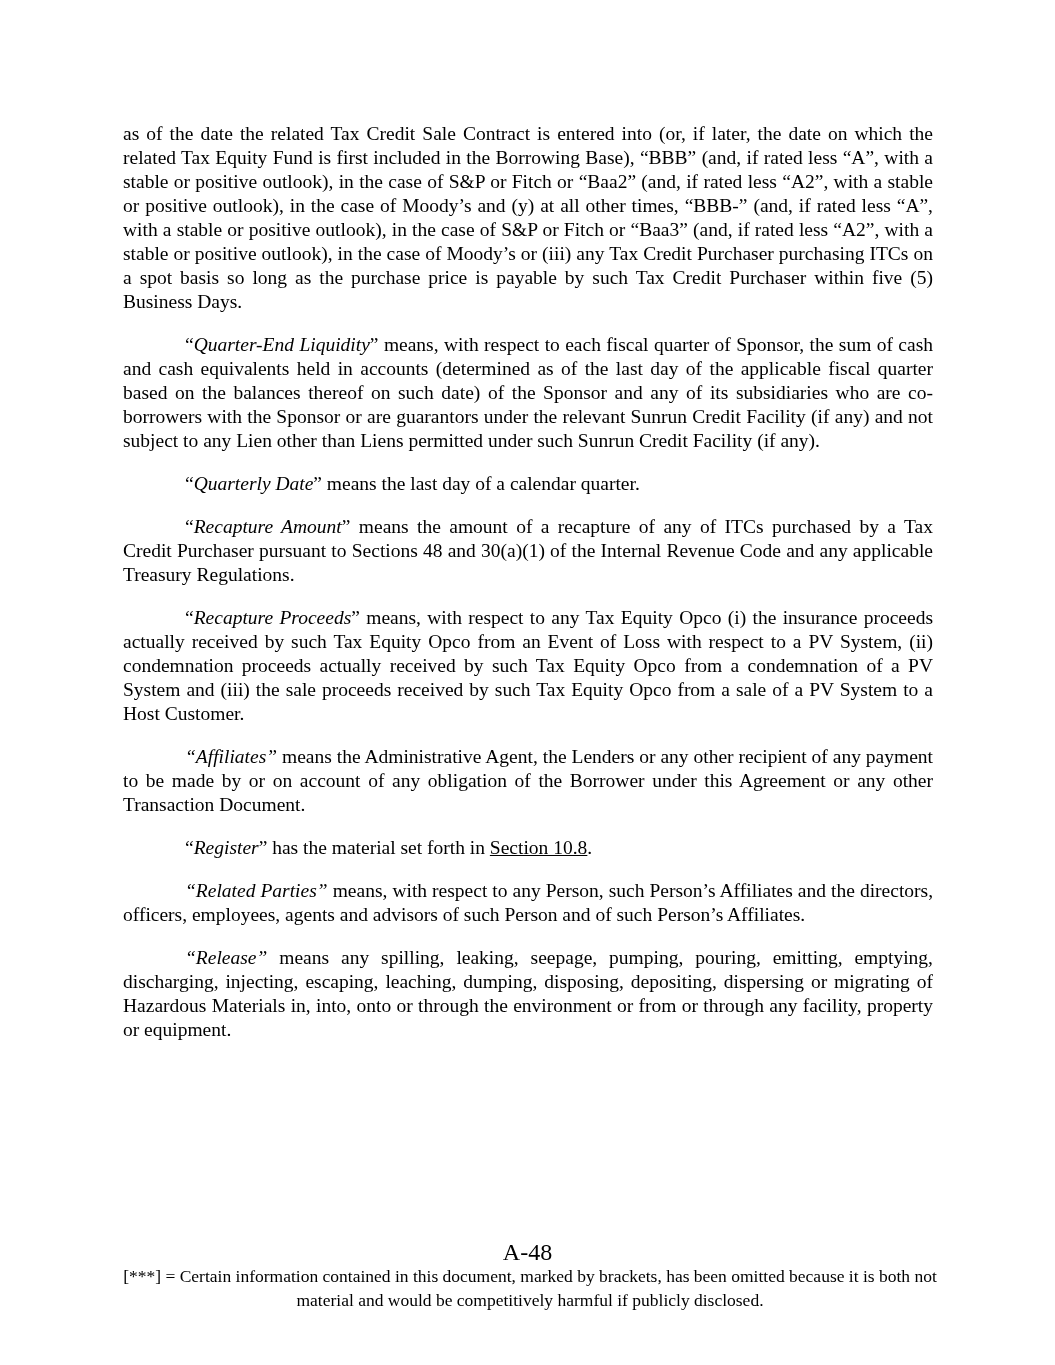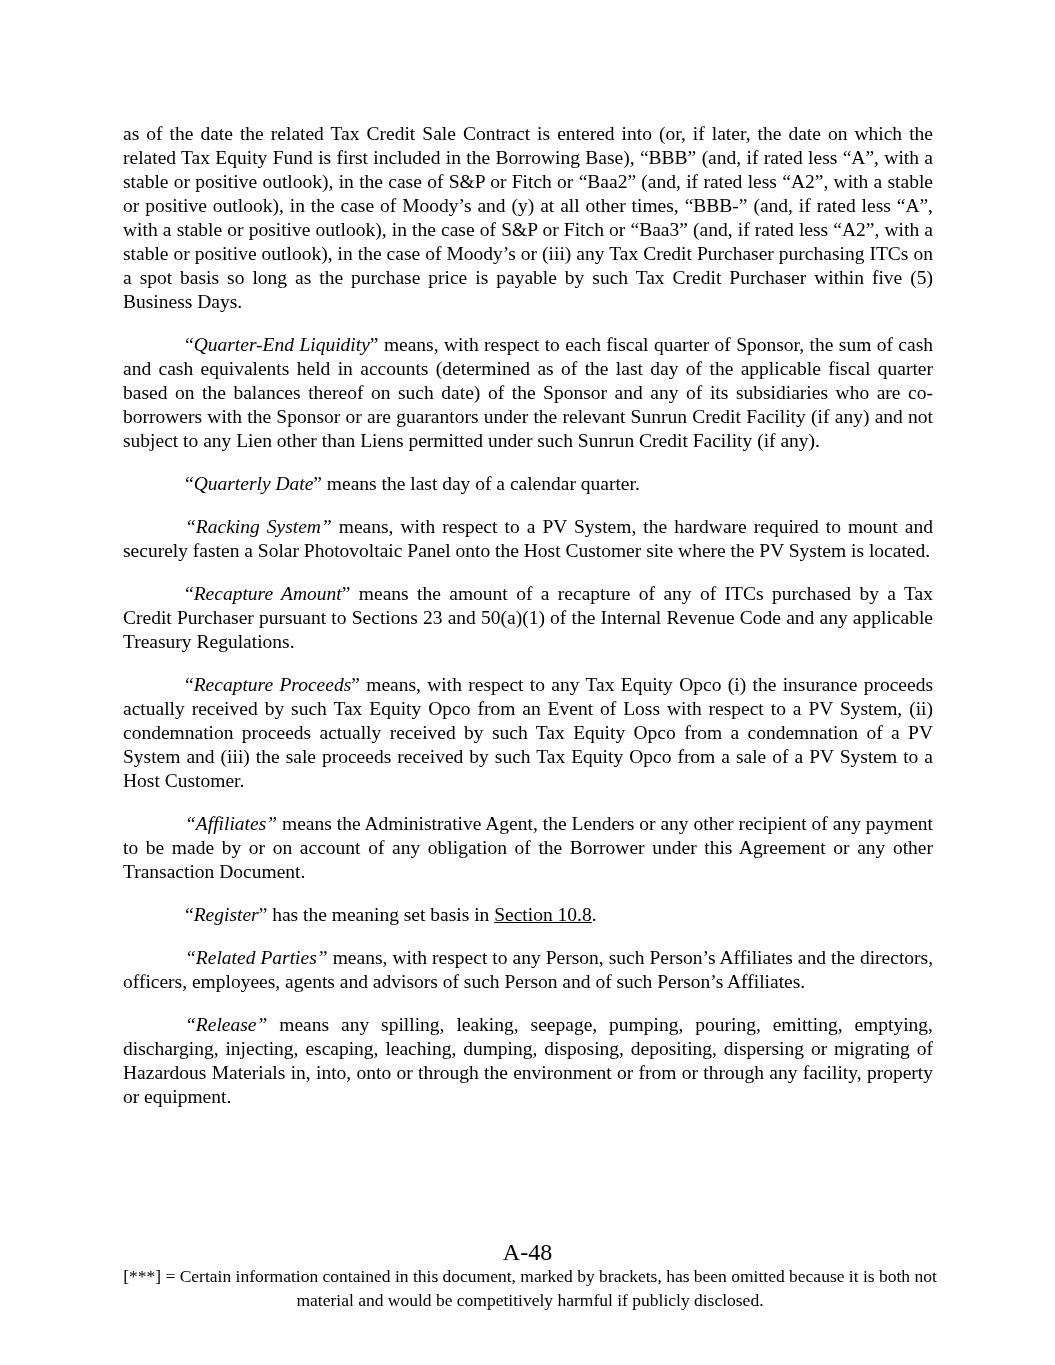--- a/index.html
+++ b/index.html
@@ -52,23 +52,22 @@
   }
 </style>
 </head>
 <body>
 
 <div class="page">
   <main class="content">
       <p class="para"><span class="seg-normal">as of the date the related Tax Credit Sale Contract is entered into (or, if later, the date on which the related Tax Equity Fund is first included in the Borrowing Base), “BBB” (and, if rated less “A”, with a stable or positive outlook), in the case of S&amp;P or Fitch or “Baa2” (and, if rated less “A2”, with a stable or positive outlook), in the case of Moody’s and (y) at all other times, “BBB-” (and, if rated less “A”, with a stable or positive outlook), in the case of S&amp;P or Fitch or “Baa3” (and, if rated less “A2”, with a stable or positive outlook), in the case of Moody’s or (iii) any Tax Credit Purchaser purchasing ITCs on a spot basis so long as the purchase price is payable by such Tax Credit Purchaser within five (5) Business Days.</span></p>
       <p class="para indent"><span class="seg-normal">“</span><span class="seg-italic">Quarter-End Liquidity</span><span class="seg-normal">” means, with respect to each fiscal quarter of Sponsor, the sum of cash and cash equivalents held in accounts (determined as of the last day of the applicable fiscal quarter based on the balances thereof on such date) of the Sponsor and any of its subsidiaries who are co-borrowers with the Sponsor or are guarantors under the relevant Sunrun Credit Facility (if any) and not subject to any Lien other than Liens permitted under such Sunrun Credit Facility (if any).</span></p>
       <p class="para indent"><span class="seg-normal">“</span><span class="seg-italic">Quarterly Date</span><span class="seg-normal">” means the last day of a calendar quarter.</span></p>
-      <p class="para indent"><span class="seg-italic">“Racking System”</span><span class="seg-normal"> means, with respect to a PV System, the hardware required to mount and securely fasten a Solar Photovoltaic Panel onto the Host Customer site where the PV System is located.</span></p>
-      <p class="para indent"><span class="seg-normal">“</span><span class="seg-italic">Recapture Amount</span><span class="seg-normal">” means the amount of a recapture of any of ITCs purchased by a Tax Credit Purchaser pursuant to Sections 23 and 50(a)(1) of the Internal Revenue Code and any applicable Treasury Regulations.</span></p>
+      <p class="para indent"><span class="seg-normal">“</span><span class="seg-italic">Recapture Amount</span><span class="seg-normal">” means the amount of a recapture of any of ITCs purchased by a Tax Credit Purchaser pursuant to Sections 48 and 30(a)(1) of the Internal Revenue Code and any applicable Treasury Regulations.</span></p>
       <p class="para indent"><span class="seg-normal">“</span><span class="seg-italic">Recapture Proceeds</span><span class="seg-normal">” means, with respect to any Tax Equity Opco (i) the insurance proceeds actually received by such Tax Equity Opco from an Event of Loss with respect to a PV System, (ii) condemnation proceeds actually received by such Tax Equity Opco from a condemnation of a PV System and (iii) the sale proceeds received by such Tax Equity Opco from a sale of a PV System to a Host Customer.</span></p>
       <p class="para indent"><span class="seg-italic">“Affiliates”</span><span class="seg-normal"> means the Administrative Agent, the Lenders or any other recipient of any payment to be made by or on account of any obligation of the Borrower under this Agreement or any other Transaction Document.</span></p>
-      <p class="para indent"><span class="seg-normal">“</span><span class="seg-italic">Register</span><span class="seg-normal">” has the meaning set basis in </span><span class="seg-underline">Section 10.8</span><span class="seg-normal">.</span></p>
+      <p class="para indent"><span class="seg-normal">“</span><span class="seg-italic">Register</span><span class="seg-normal">” has the material set forth in </span><span class="seg-underline">Section 10.8</span><span class="seg-normal">.</span></p>
       <p class="para indent"><span class="seg-italic">“Related Parties”</span><span class="seg-normal"> means, with respect to any Person, such Person’s Affiliates and the directors, officers, employees, agents and advisors of such Person and of such Person’s Affiliates.</span></p>
       <p class="para indent"><span class="seg-italic">“Release”</span><span class="seg-normal"> means any spilling, leaking, seepage, pumping, pouring, emitting, emptying, discharging, injecting, escaping, leaching, dumping, disposing, depositing, dispersing or migrating of Hazardous Materials in, into, onto or through the environment or from or through any facility, property or equipment.</span></p>
     </main>
   <div class="page-number">A-48</div>
   <div class="footnote">[***] = Certain information contained in this document, marked by brackets, has been omitted because it is both not material and would be competitively harmful if publicly disclosed.</div>
 </div>
 
 </body></html>

